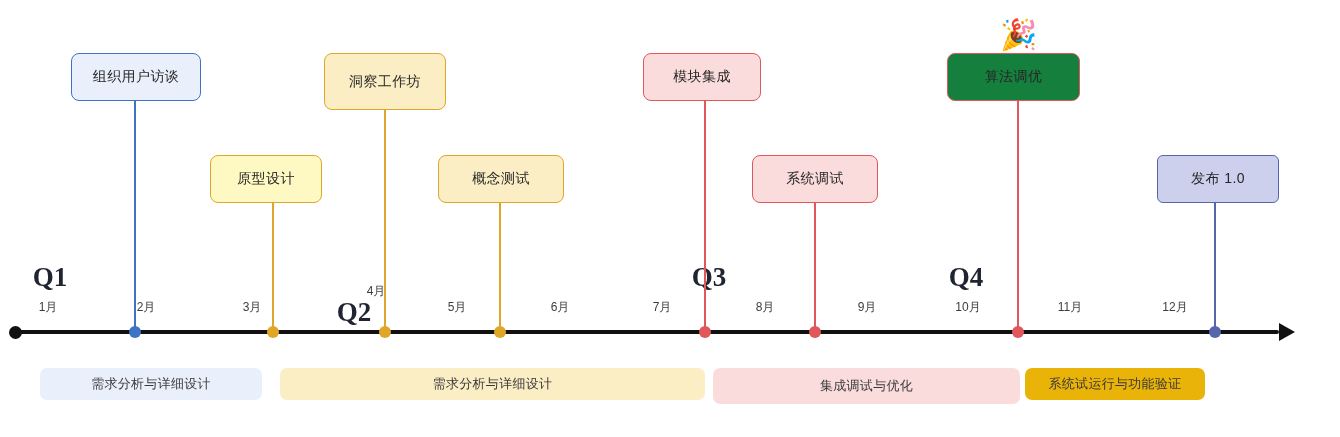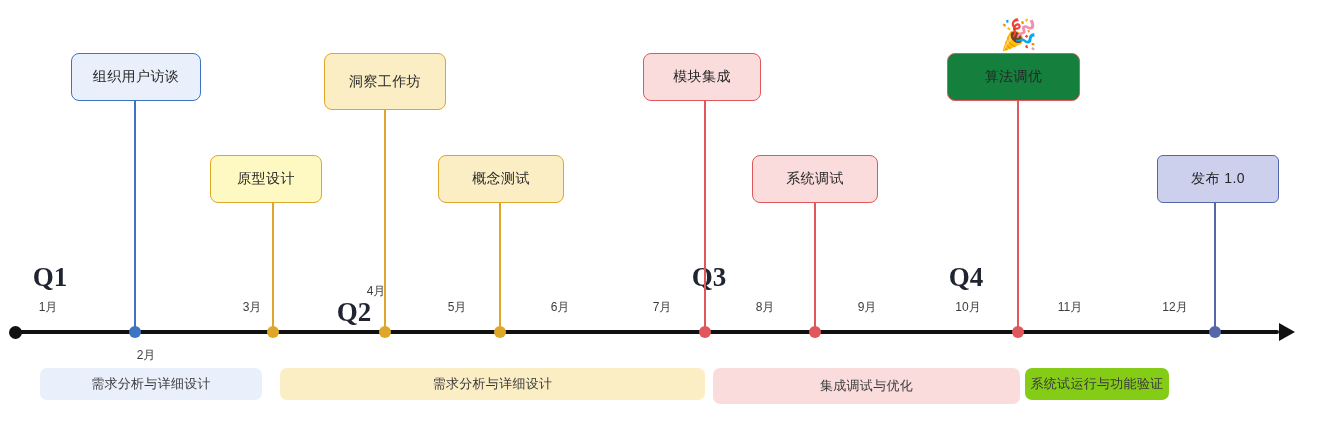--- a/index.html
+++ b/index.html
@@ -53,21 +53,21 @@
   <div class="axis-arrow" id="axis-arrow" style="left: 1279px; top: 323px; border-left-color: rgb(17, 17, 17);"></div>
 
   <div id="quarters-layer">
       <div class="qlabel" style="left: 50px; top: 262px;">Q1</div>
       <div class="qlabel" style="left: 354px; top: 262px; margin-top: 35px;">Q2</div>
       <div class="qlabel" style="left: 661px; top: 262px; margin-left: 48px;">Q3</div>
       <div class="qlabel" style="left: 966px; top: 262px;">Q4</div>
     </div>
   <div id="months-layer">
       <div class="mlabel" style="left: 48px; top: 299px;">1月</div>
-      <div class="mlabel" style="left: 146px; top: 299px; margin-top: 48px;">2月</div>
+      <div class="mlabel" style="left: 146px; top: 299px;">2月</div>
       <div class="mlabel" style="left: 252px; top: 299px;">3月</div>
       <div class="mlabel" style="left: 354px; top: 283px; margin-left: 22px;">4月</div>
       <div class="mlabel" style="left: 457px; top: 299px;">5月</div>
       <div class="mlabel" style="left: 560px; top: 299px;">6月</div>
       <div class="mlabel" style="left: 662px; top: 299px;">7月</div>
       <div class="mlabel" style="left: 765px; top: 299px;">8月</div>
       <div class="mlabel" style="left: 867px; top: 299px;">9月</div>
       <div class="mlabel" style="left: 968px; top: 299px;">10月</div>
       <div class="mlabel" style="left: 1070px; top: 299px;">11月</div>
       <div class="mlabel" style="left: 1175px; top: 299px;">12月</div>
@@ -118,18 +118,18 @@
   <div id="phases-layer">
       <div class="pbar" style="left: 40px; top: 368px; width: 222px; height: 32px; background: rgb(234, 240, 251);">
         <span>需求分析与详细设计</span>
       </div>
       <div class="pbar" style="left: 280px; top: 368px; width: 425px; height: 32px; background: rgb(251, 238, 197);">
         <span>需求分析与详细设计</span>
       </div>
       <div class="pbar" style="left: 713px; top: 368px; width: 307px; height: 36px; background: rgb(251, 220, 220);">
         <span>集成调试与优化</span>
       </div>
-      <div class="pbar" style="left: 1025px; top: 368px; width: 144px; height: 32px; background: #84cc16;">
+      <div class="pbar" style="left: 1025px; top: 368px; width: 180px; height: 32px; background: #eab308;">
         <span>系统试运行与功能验证</span>
       </div>
     </div>
 
 </div>
 
 </body></html>

